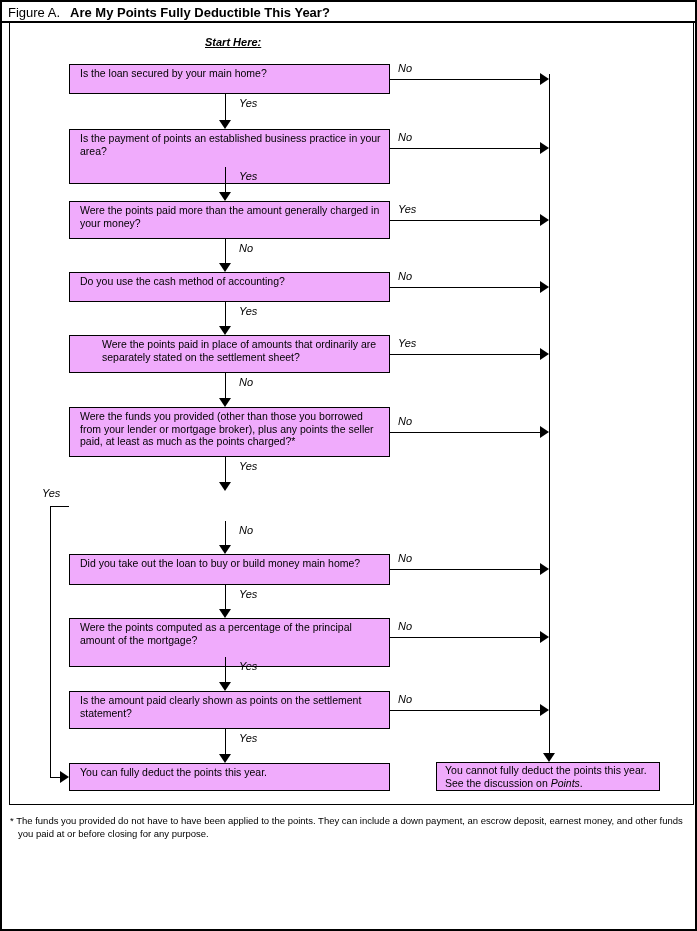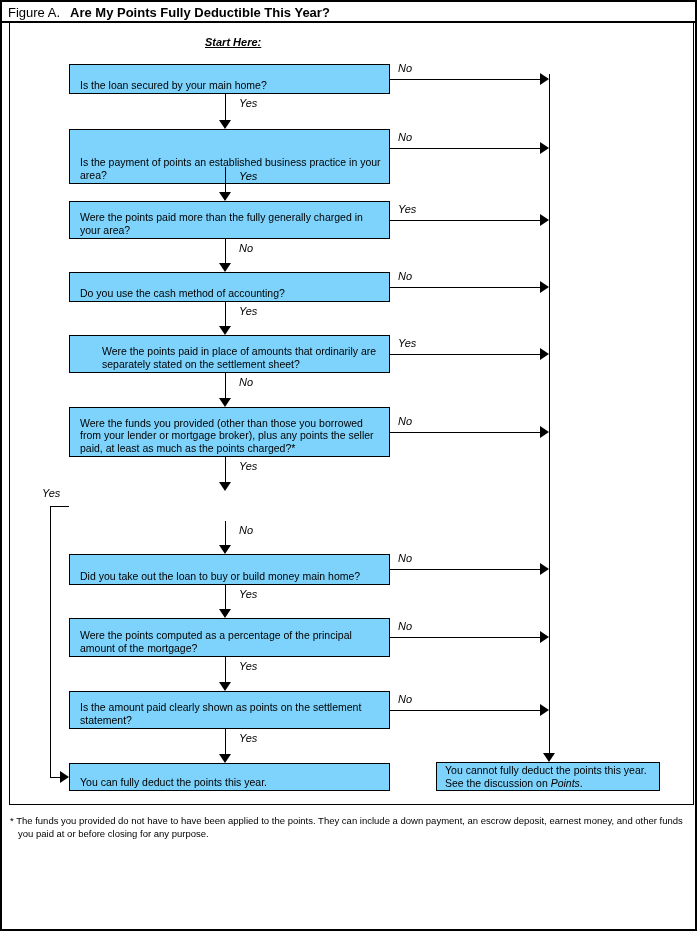--- a/index.html
+++ b/index.html
@@ -12,21 +12,21 @@
   .title .tprefix{font-weight:normal;}
   .title .tmain{font-weight:bold;margin-left:10px;}
   .rule{position:absolute;left:0;top:19px;width:693px;height:2px;background:#000;}
   .inner{
     position:absolute;left:7px;top:20px;width:683px;height:782px;
     border-left:1px solid #000;border-right:1px solid #000;border-bottom:1px solid #000;
   }
   .start{position:absolute;left:203px;top:34px;font-size:11px;font-weight:bold;font-style:italic;text-decoration:underline;}
   .qbox{
     position:absolute;left:67px;width:321px;box-sizing:border-box;
-    border:1px solid #000;background:#7dd3fc;display:flex;align-items:flex-end;
+    border:1px solid #000;background:#f0abfc;display:flex;align-items:flex-start;
     font-size:10.5px;line-height:12.5px;padding:2px 5px 2px 10px;
   }
   .rbox-no{left:434px;width:224px;padding:2px 6px;display:block;line-height:13px;padding-top:1px;}
   .lbl{position:absolute;font-style:italic;font-size:11px;white-space:nowrap;}
   .vline,.hline{position:absolute;background:#000;}
   .vline{width:1px;}
   .hline{height:1px;}
   .arr-d{position:absolute;width:0;height:0;border-left:6px solid transparent;border-right:6px solid transparent;border-top:9px solid #000;}
   .arr-r{position:absolute;width:0;height:0;border-top:6px solid transparent;border-bottom:6px solid transparent;border-left:9px solid #000;}
   .footnote{
@@ -62,21 +62,21 @@
       <span>Is the payment of points an established business practice in your area?</span>
     </div>
   <div class="hline" style="top:146px;left:388px;width:150px;"></div>
   <div class="arr-r" style="top:140px;left:538px;"></div>
   <div class="lbl" style="top:129px;left:396px;">No</div>
   <div class="vline" style="top:165px;left:223px;height:26px;"></div>
   <div class="arr-d" style="top:190px;left:217px;"></div>
   <div class="lbl" style="top:168px;left:237px;">Yes</div>
 
   <div class="qbox" style="top:199px;height:38px;">
-      <span>Were the points paid more than the fully generally charged in your area?</span>
+      <span>Were the points paid more than the amount generally charged in your money?</span>
     </div>
   <div class="hline" style="top:218px;left:388px;width:150px;"></div>
   <div class="arr-r" style="top:212px;left:538px;"></div>
   <div class="lbl" style="top:201px;left:396px;">Yes</div>
   <div class="vline" style="top:237px;left:223px;height:25px;"></div>
   <div class="arr-d" style="top:261px;left:217px;"></div>
   <div class="lbl" style="top:240px;left:237px;">No</div>
 
   <div class="qbox" style="top:270px;height:30px;">
       <span>Do you use the cash method of accounting?</span>
@@ -120,21 +120,21 @@
   <div class="qbox" style="top:552px;height:31px;">
       <span>Did you take out the loan to buy or build money main home?</span>
     </div>
   <div class="hline" style="top:567px;left:388px;width:150px;"></div>
   <div class="arr-r" style="top:561px;left:538px;"></div>
   <div class="lbl" style="top:550px;left:396px;">No</div>
   <div class="vline" style="top:583px;left:223px;height:25px;"></div>
   <div class="arr-d" style="top:607px;left:217px;"></div>
   <div class="lbl" style="top:586px;left:237px;">Yes</div>
 
-  <div class="qbox" style="top:616px;height:39px;">
+  <div class="qbox" style="top:616px;height:49px;">
       <span>Were the points computed as a percentage of the principal amount of the mortgage?</span>
     </div>
   <div class="hline" style="top:635px;left:388px;width:150px;"></div>
   <div class="arr-r" style="top:629px;left:538px;"></div>
   <div class="lbl" style="top:618px;left:396px;">No</div>
   <div class="vline" style="top:655px;left:223px;height:26px;"></div>
   <div class="arr-d" style="top:680px;left:217px;"></div>
   <div class="lbl" style="top:658px;left:237px;">Yes</div>
 
   <div class="qbox" style="top:689px;height:38px;">

